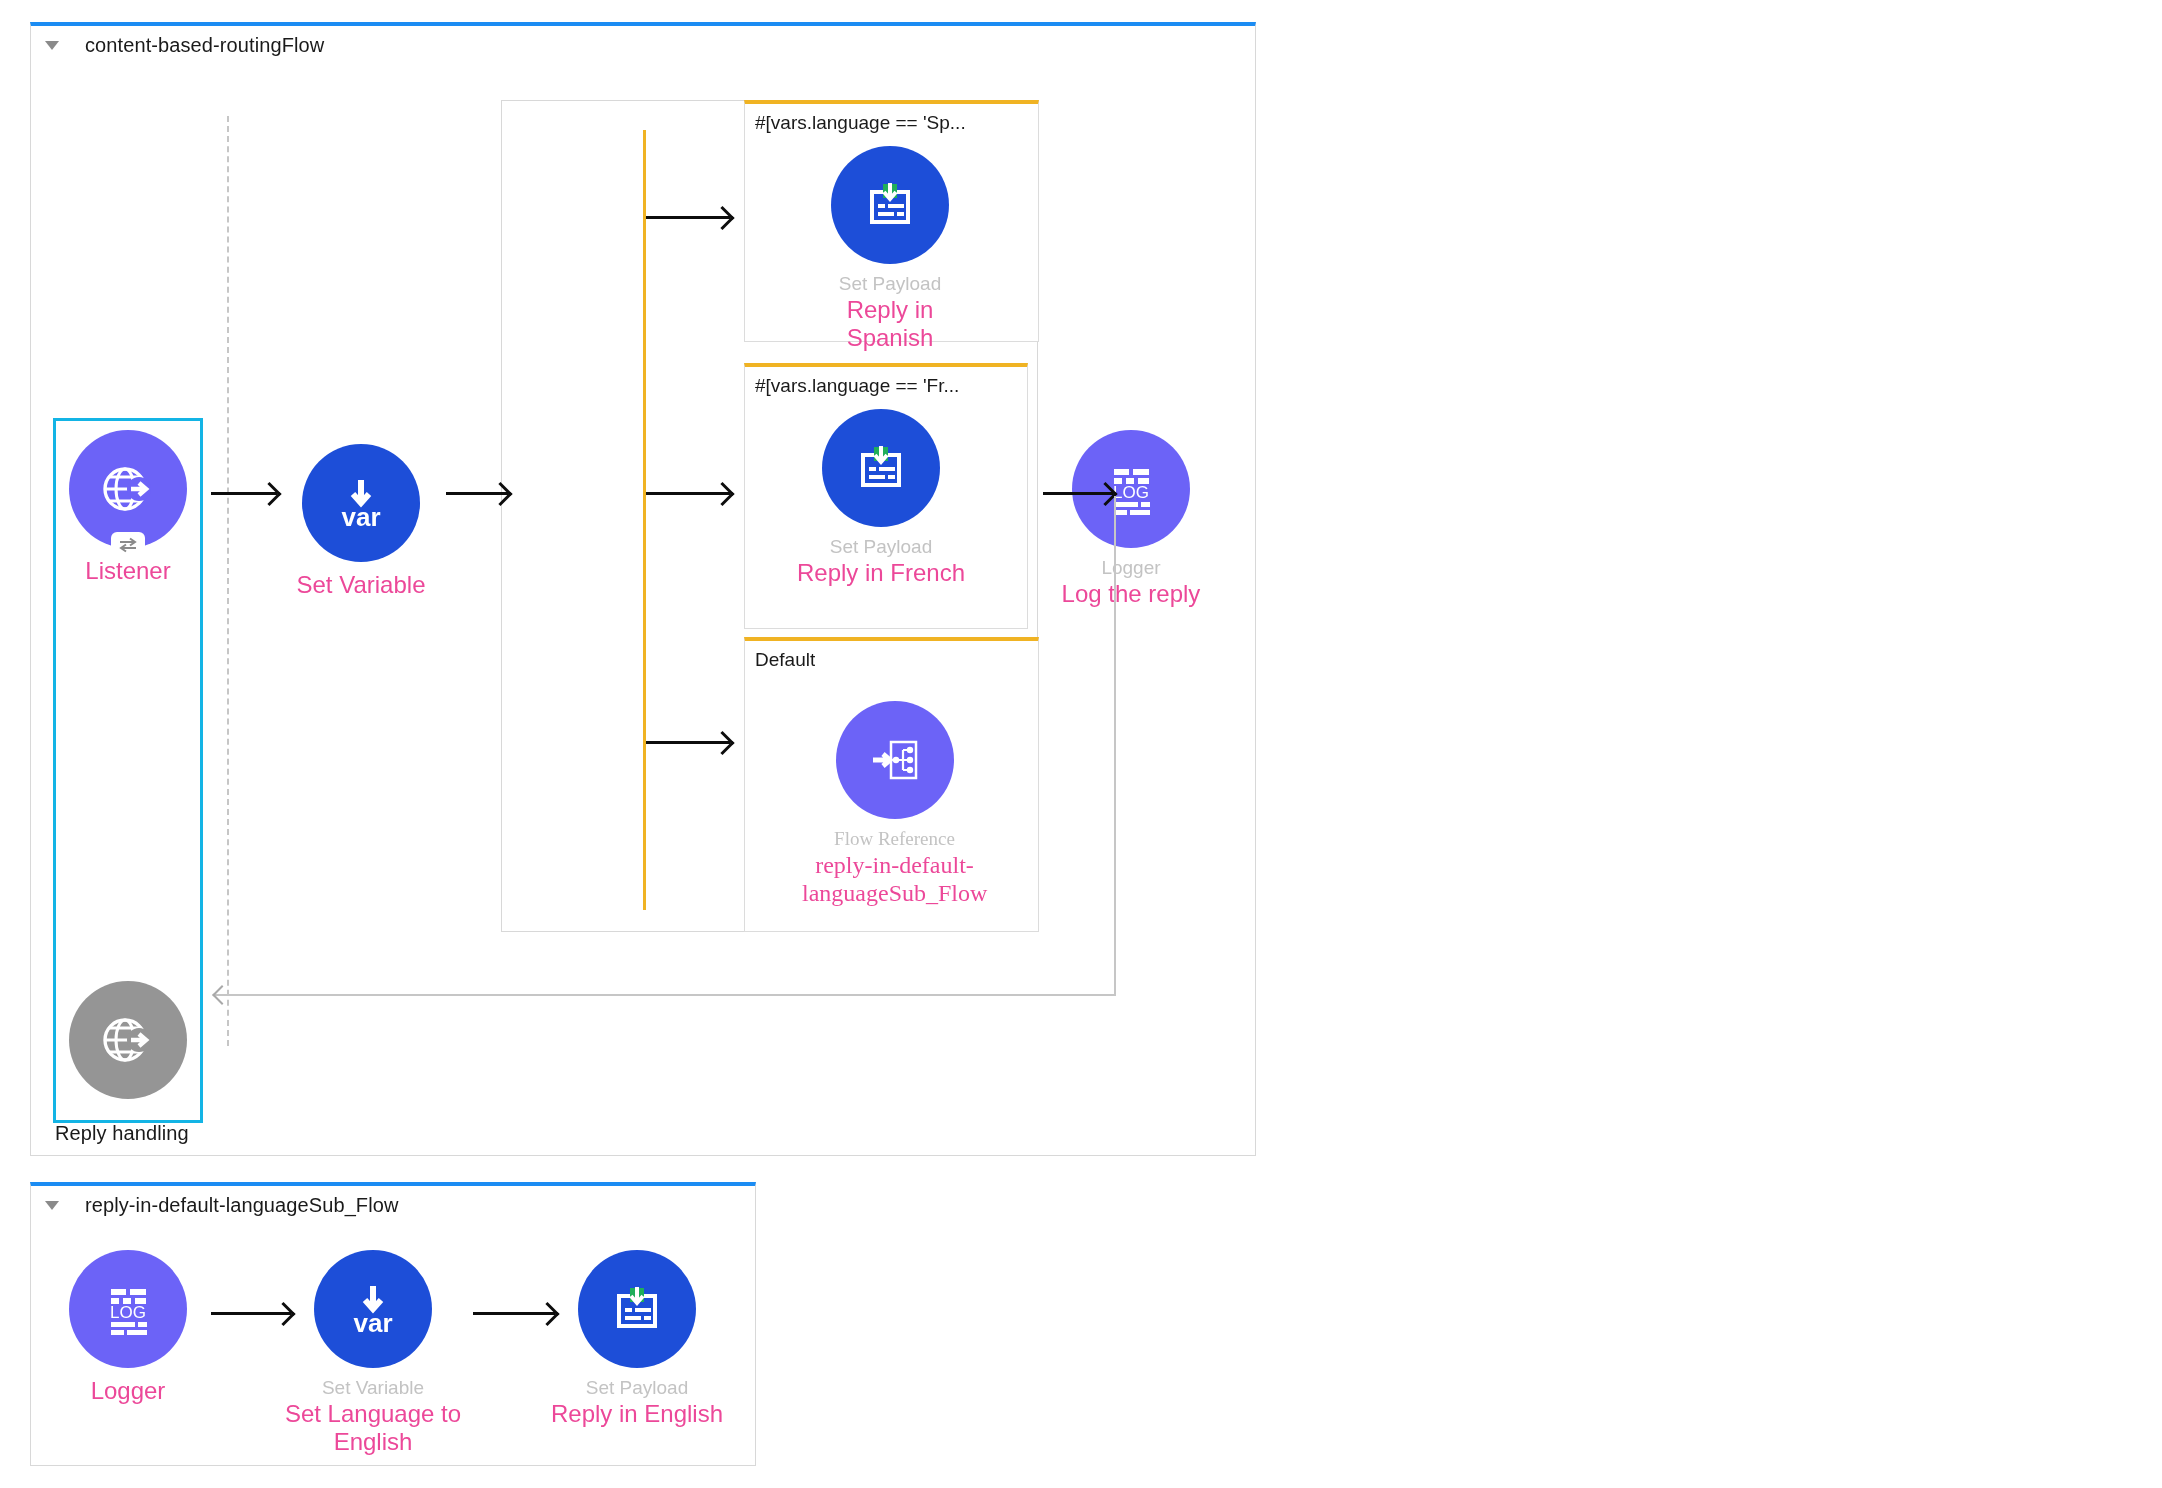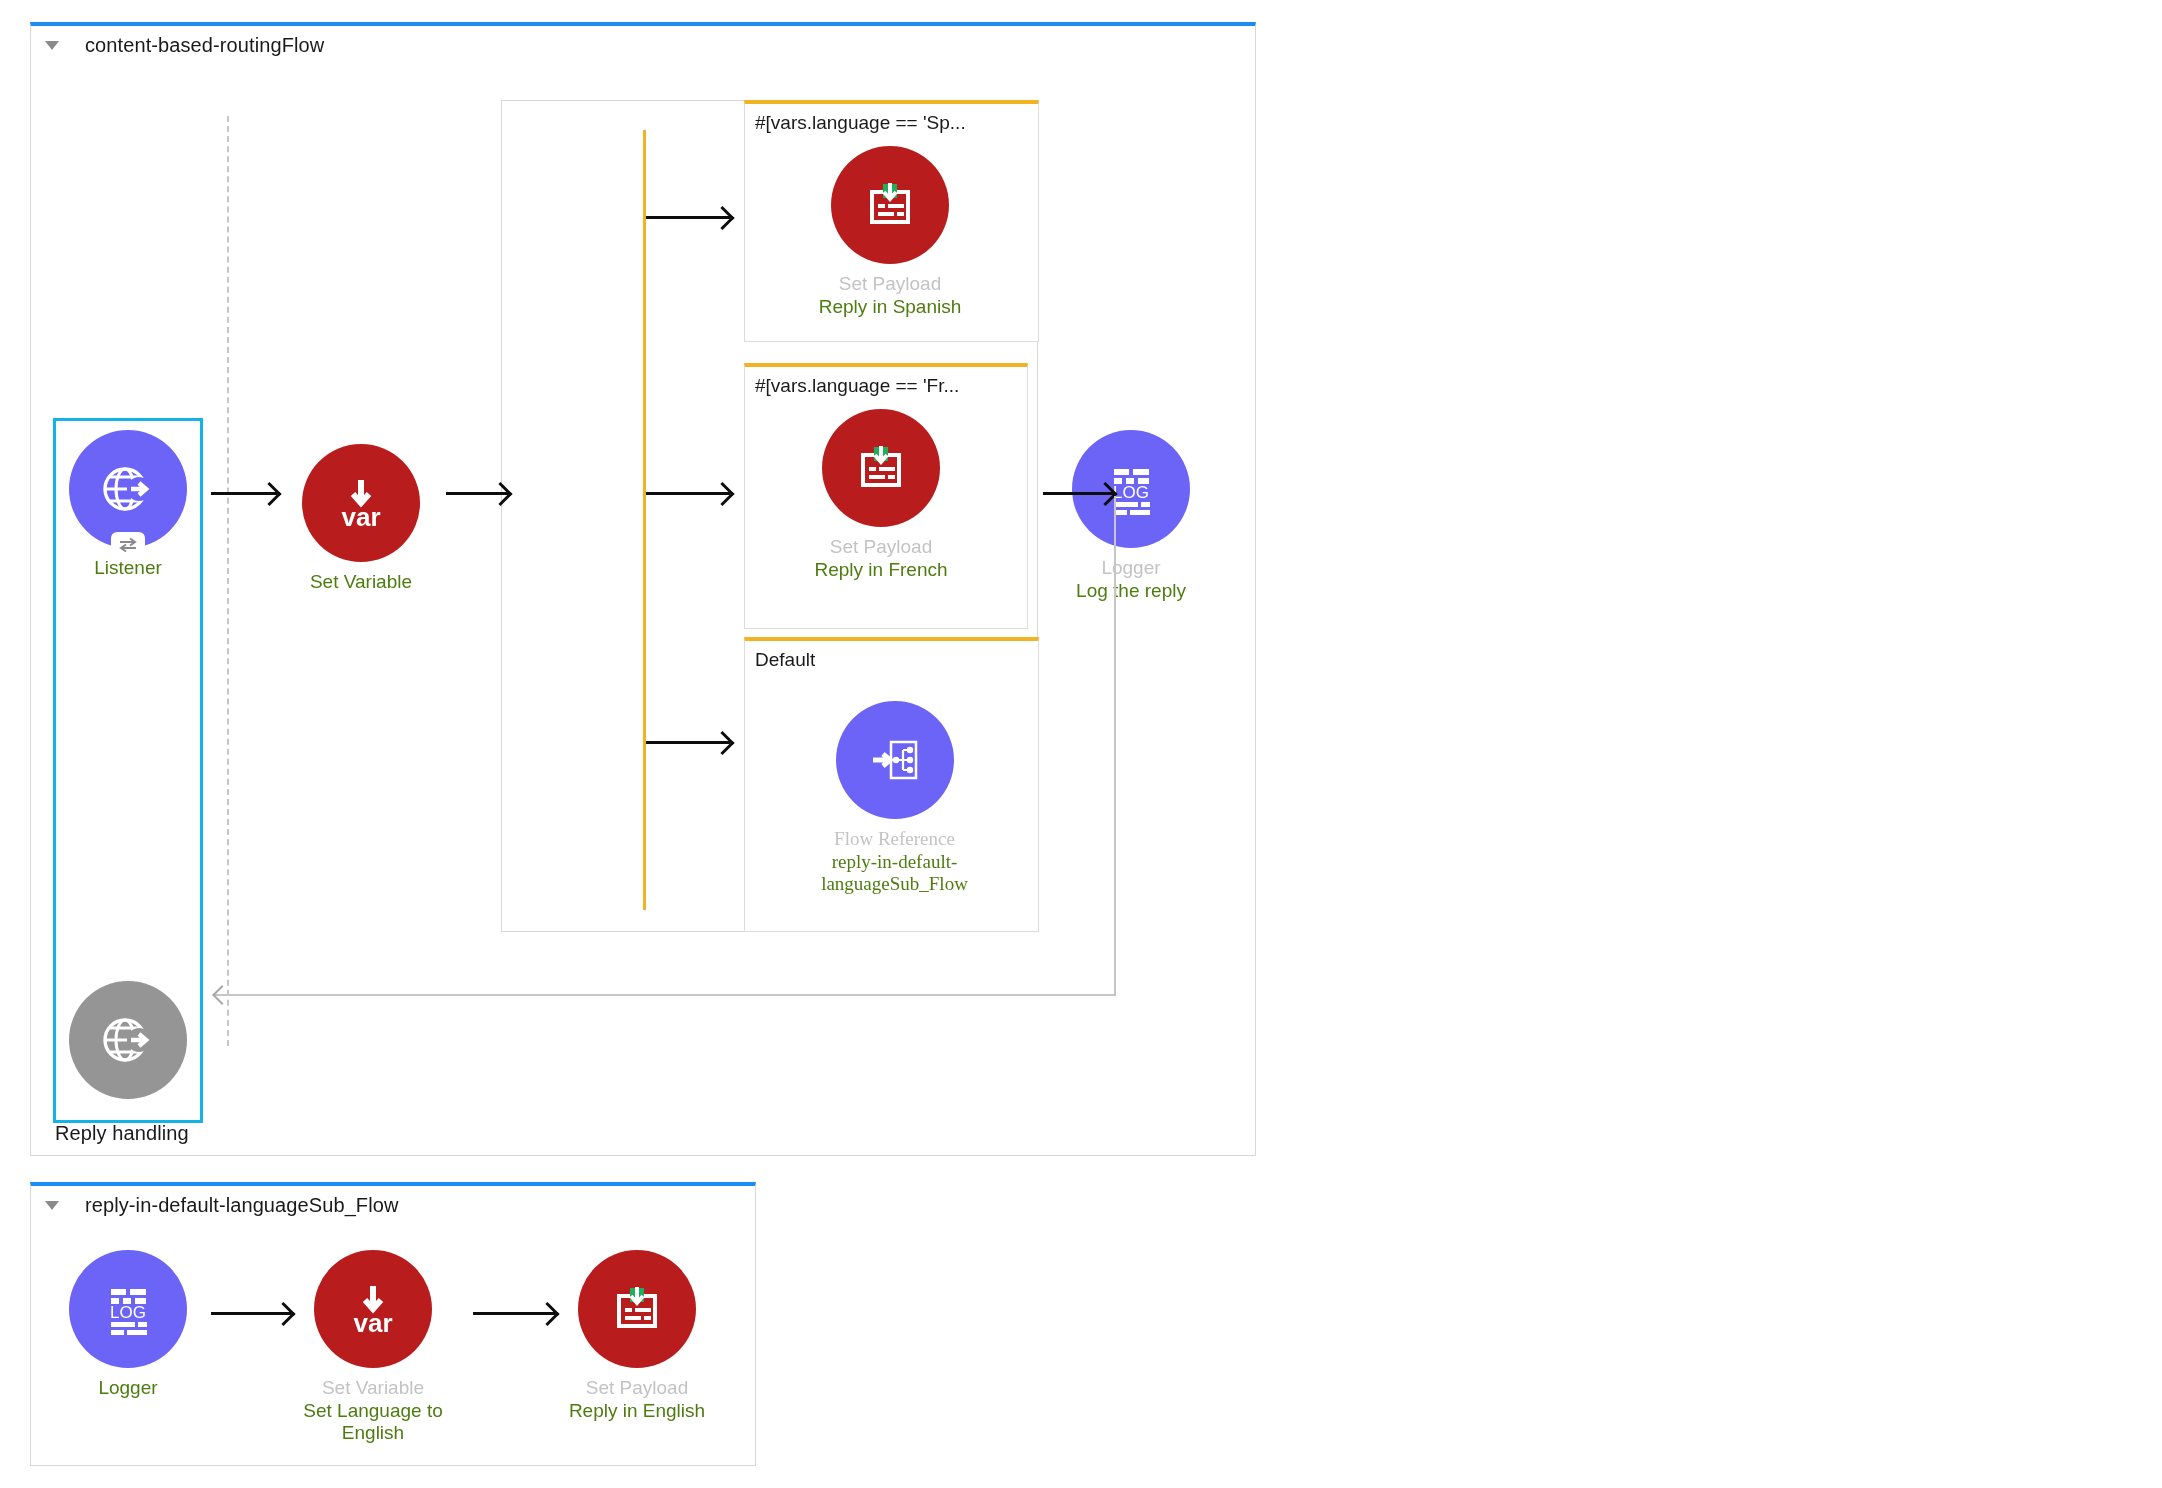--- a/index.html
+++ b/index.html
@@ -59,33 +59,33 @@
     text-align: center;
   }
   .node-circle {
     width: 118px; height: 118px;
     border-radius: 50%;
     margin: 0 auto;
     position: relative;
     display: flex; align-items: center; justify-content: center;
   }
   .c-purple { background: #6c63f7; }
-  .c-green  { background: #b91c1c; }
+  .c-green  { background: #1d4ed8; }
   .c-amber  { background: #efb920; }
   .c-gray   { background: #959595; }
 
   .node-type {
     margin-top: 9px;
     font-size: 19px;
     color: #c3c3c3;
     line-height: 1.15;
   }
   .node-name {
-    font-size: 19px;
-    color: #4d7c0f;
+    font-size: 24px;
+    color: #ec4899;
     line-height: 1.17;
     margin-top: 1px;
   }
   .node-name.bold { font-weight: bold; }
   .node-name.only { margin-top: 9px; }
 
   
   .badge {
     position: absolute;
     left: 50%; bottom: -10px;

